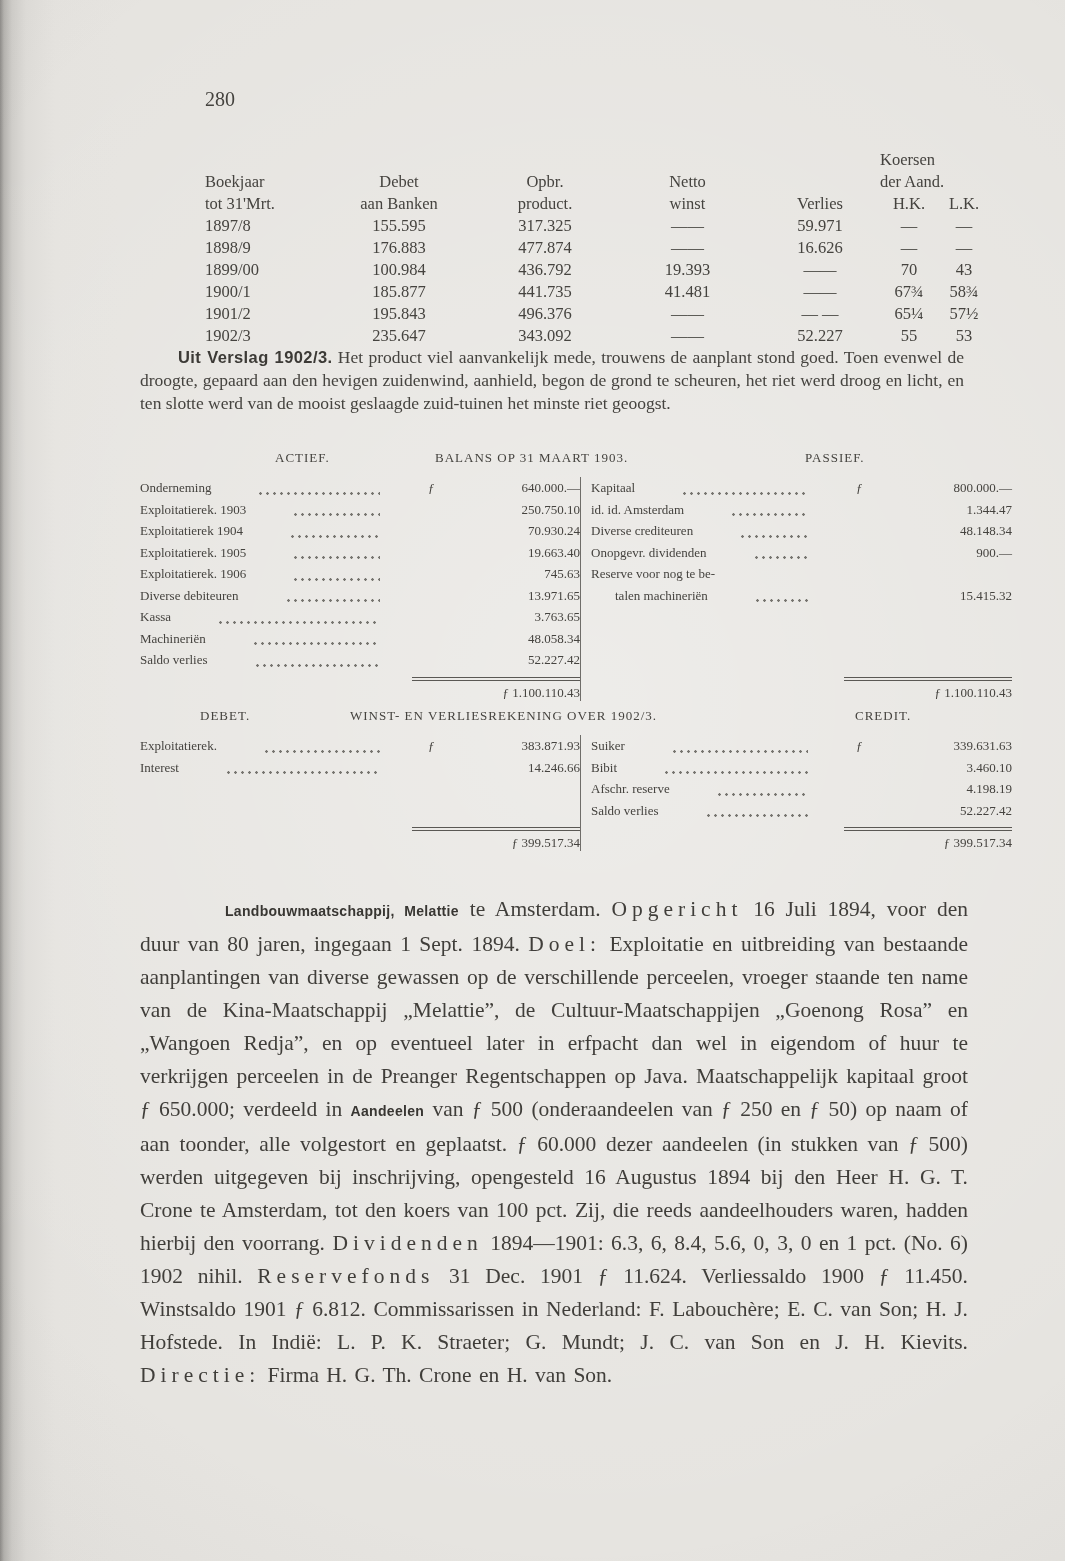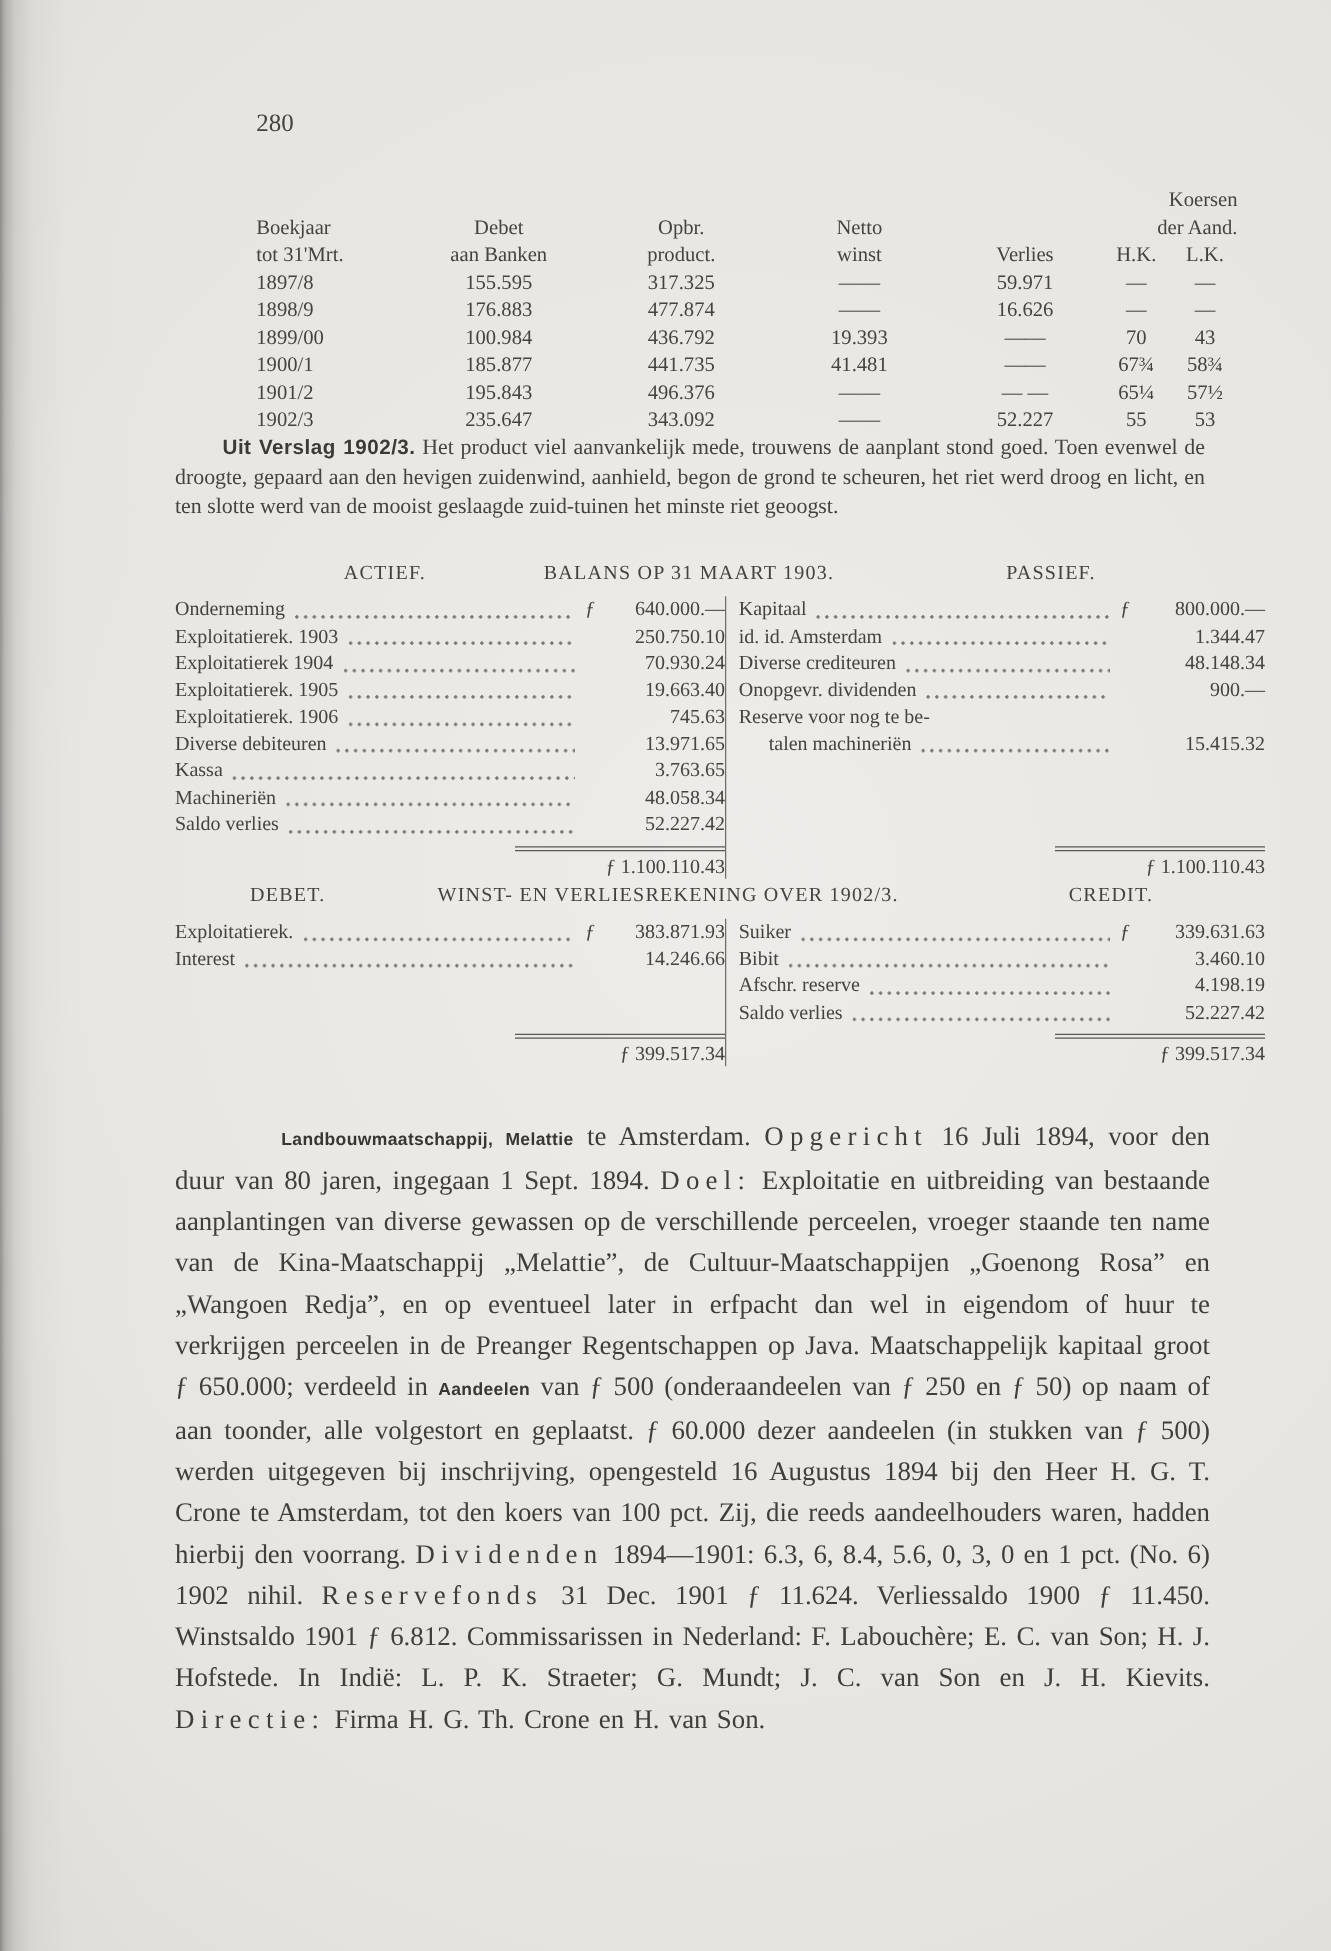--- a/index.html
+++ b/index.html
@@ -13,35 +13,35 @@
   
   .page-num{position:absolute;left:205px;top:88px;font-size:20px;}
   .run-head{position:absolute;top:86px;left:0;width:100%;text-align:center;font-style:italic;font-size:21px;letter-spacing:3px;color:#4a4844;}
   
   .results{position:absolute;top:150px;left:205px;display:grid;
     grid-template-columns:118px 152px 140px 145px 120px 58px 52px;
     grid-auto-rows:22px;font-size:16.5px;white-space:nowrap;}
   .results span{display:block;}
   .hc,.cell{text-align:center;}
   .hl,.cy{text-align:left;}
-  .span67{grid-column:6/8;text-align:right;}
+  .span67{grid-column:6/8;text-align:left;}
   .trow{display:contents;}
   
   .verslag{position:absolute;top:346px;left:140px;width:824px;font-size:17.5px;line-height:23px;text-align:justify;text-indent:38px;margin:0;}
   .vlabel{font-family:"Liberation Sans",sans-serif;font-weight:bold;font-size:16.5px;letter-spacing:0.4px;color:#3c3a36;}
   
-  .sheet{position:absolute;left:140px;width:872px;font-size:16px;}
+  .sheet{position:absolute;left:140px;width:872px;font-size:13px;}
   .balans{top:450px;}
   .wv{top:708px;}
   .sheet-head{position:relative;height:27px;}
   .sheet-head span{position:absolute;top:0;letter-spacing:1px;white-space:nowrap;}
   .cols{display:flex;align-items:stretch;}
   .col-l{width:440px;display:flex;flex-direction:column;}
   .col-r{flex:1;border-left:1.5px solid #6f6d69;padding-left:10px;display:flex;flex-direction:column;}
-  .bline{display:flex;align-items:center;line-height:21.5px;white-space:nowrap;}
+  .bline{display:flex;align-items:center;line-height:21.5px;white-space:nowrap;gap:40px;}
   .lbl{flex:none;}
   .indent2 .lbl{padding-left:24px;}
   .dots{flex:1;align-self:flex-end;height:3px;margin:0 8px 4px 8px;
     background-image:radial-gradient(circle at 1.5px 1.5px,#76746f 1.1px,transparent 1.5px);
     background-size:7px 3px;background-repeat:repeat-x;}
   .cont .dots{background:none;}
   .fl{flex:none;width:16px;font-style:italic;text-align:left;}
   .amt{flex:none;min-width:96px;text-align:right;}
   .col-r .amt{min-width:100px;}
   .total-row{display:flex;margin-top:auto;padding-top:6px;}

